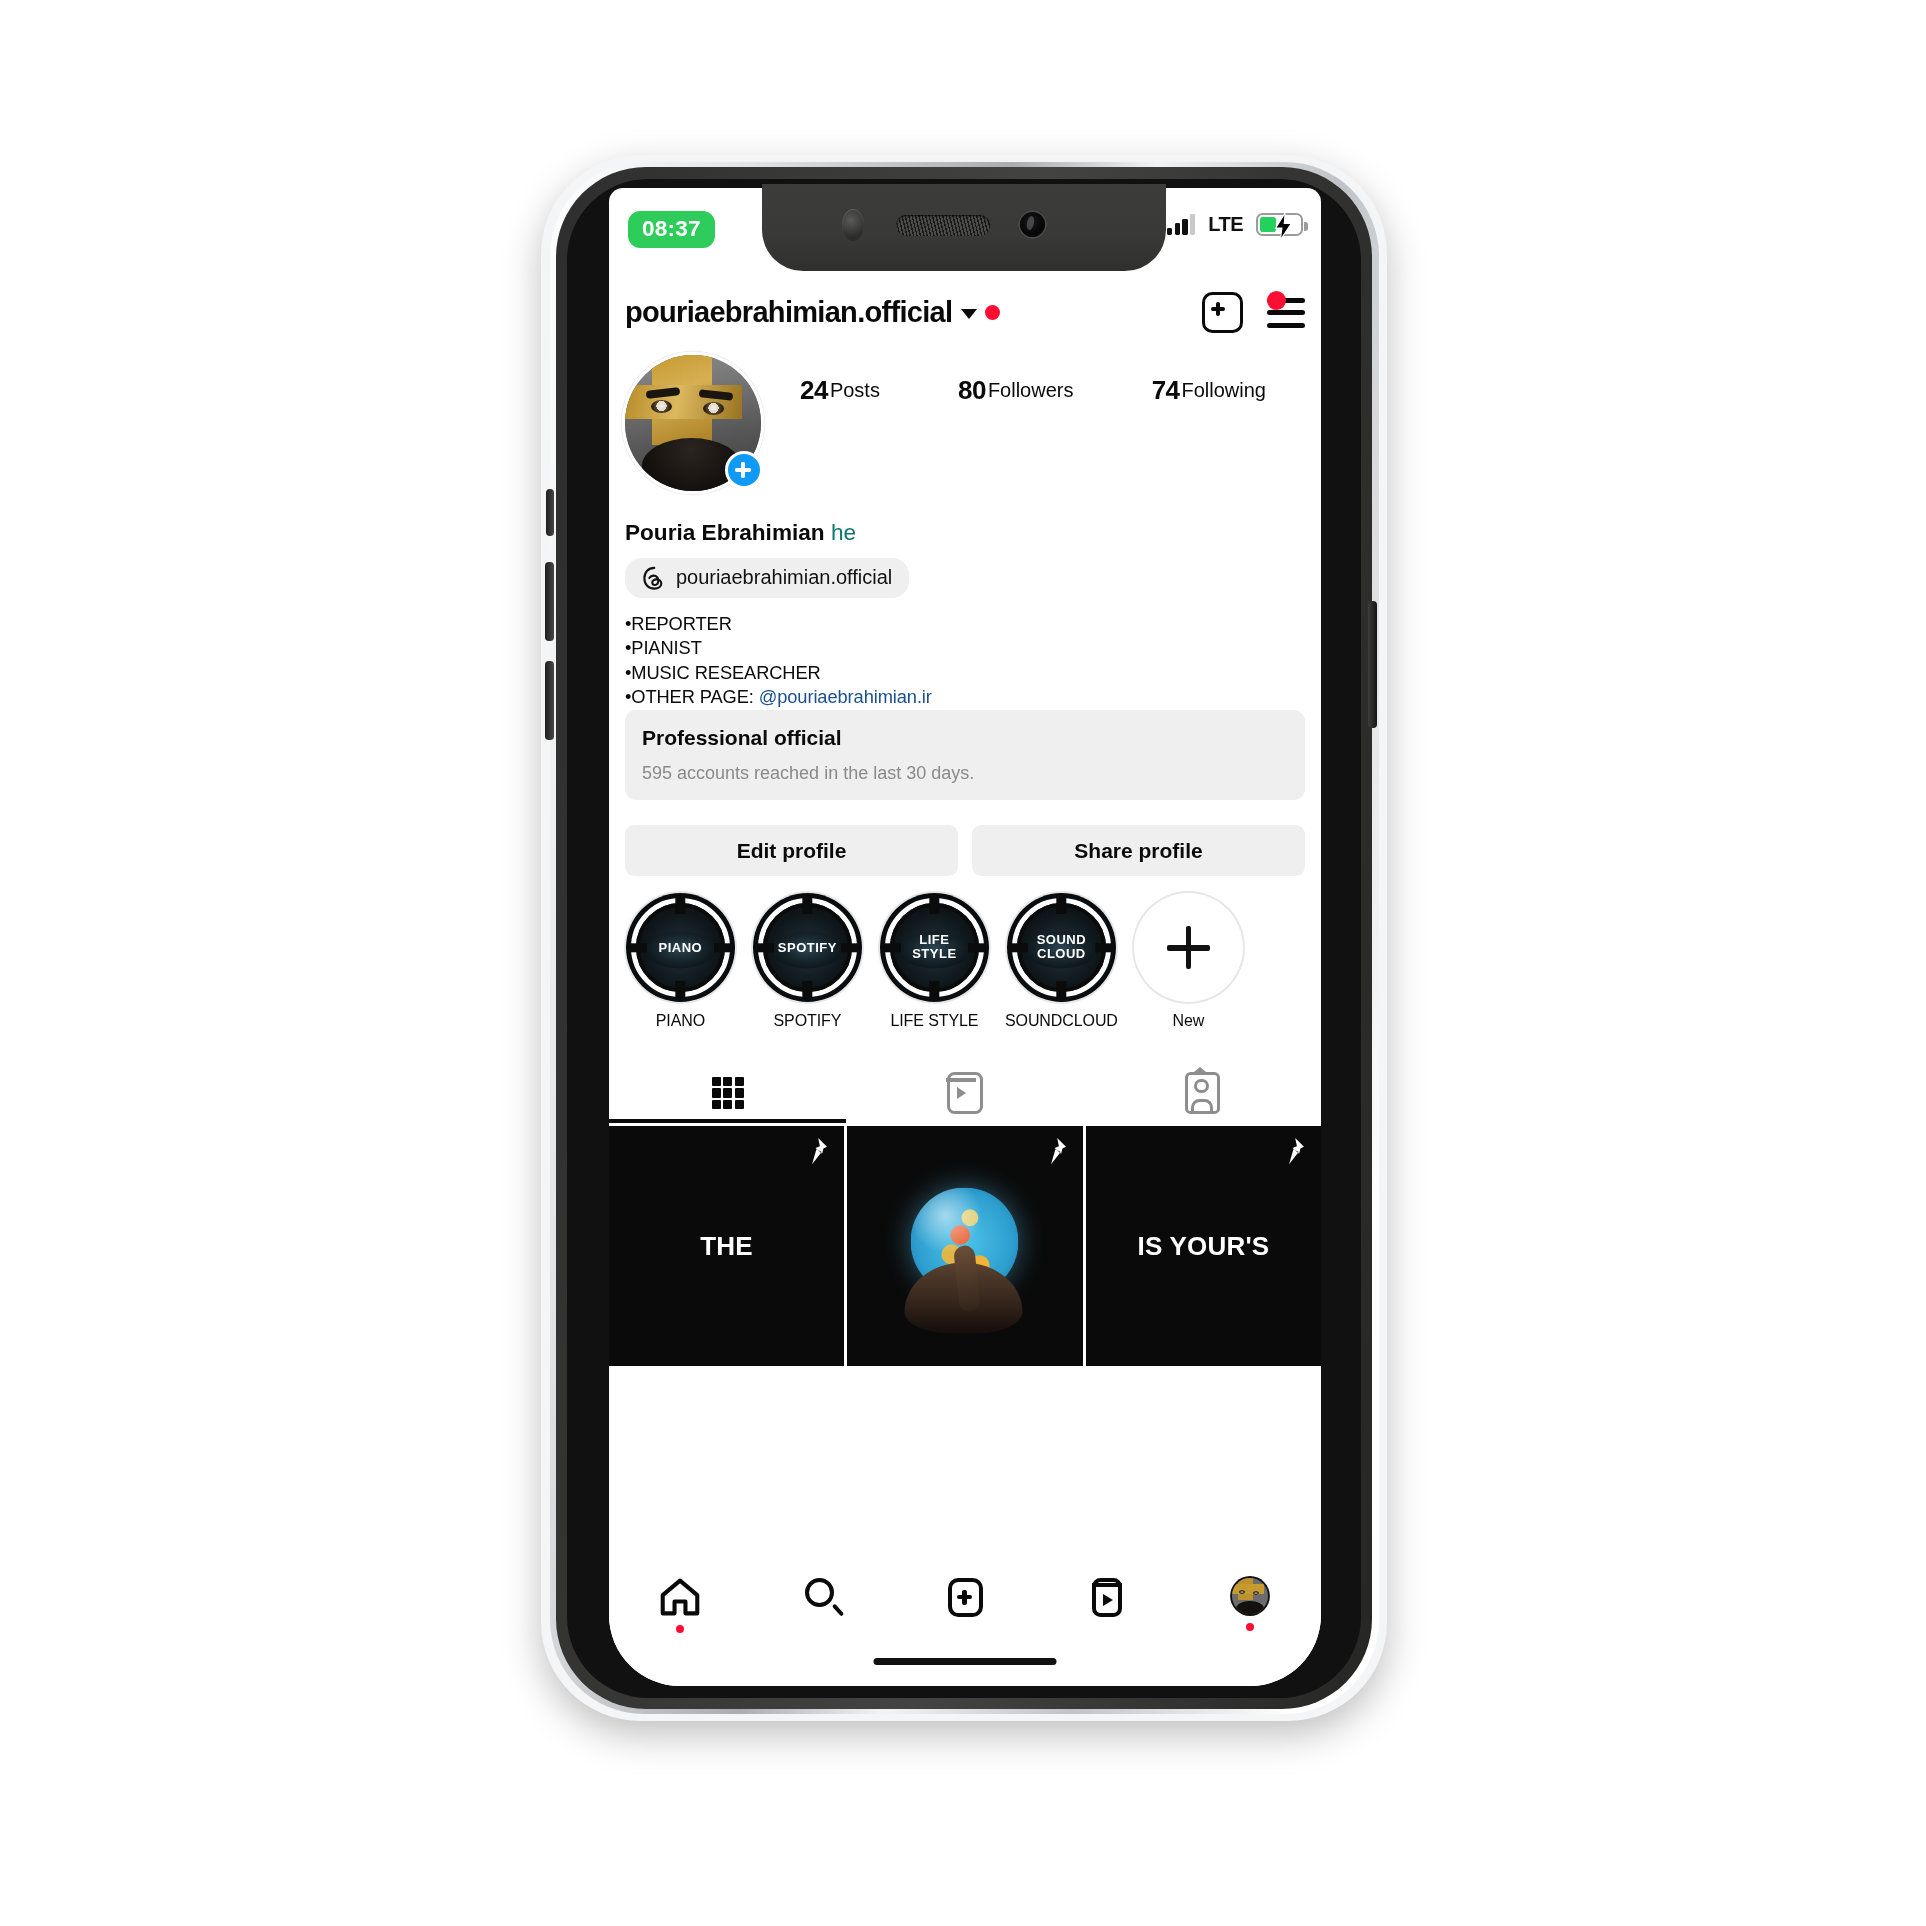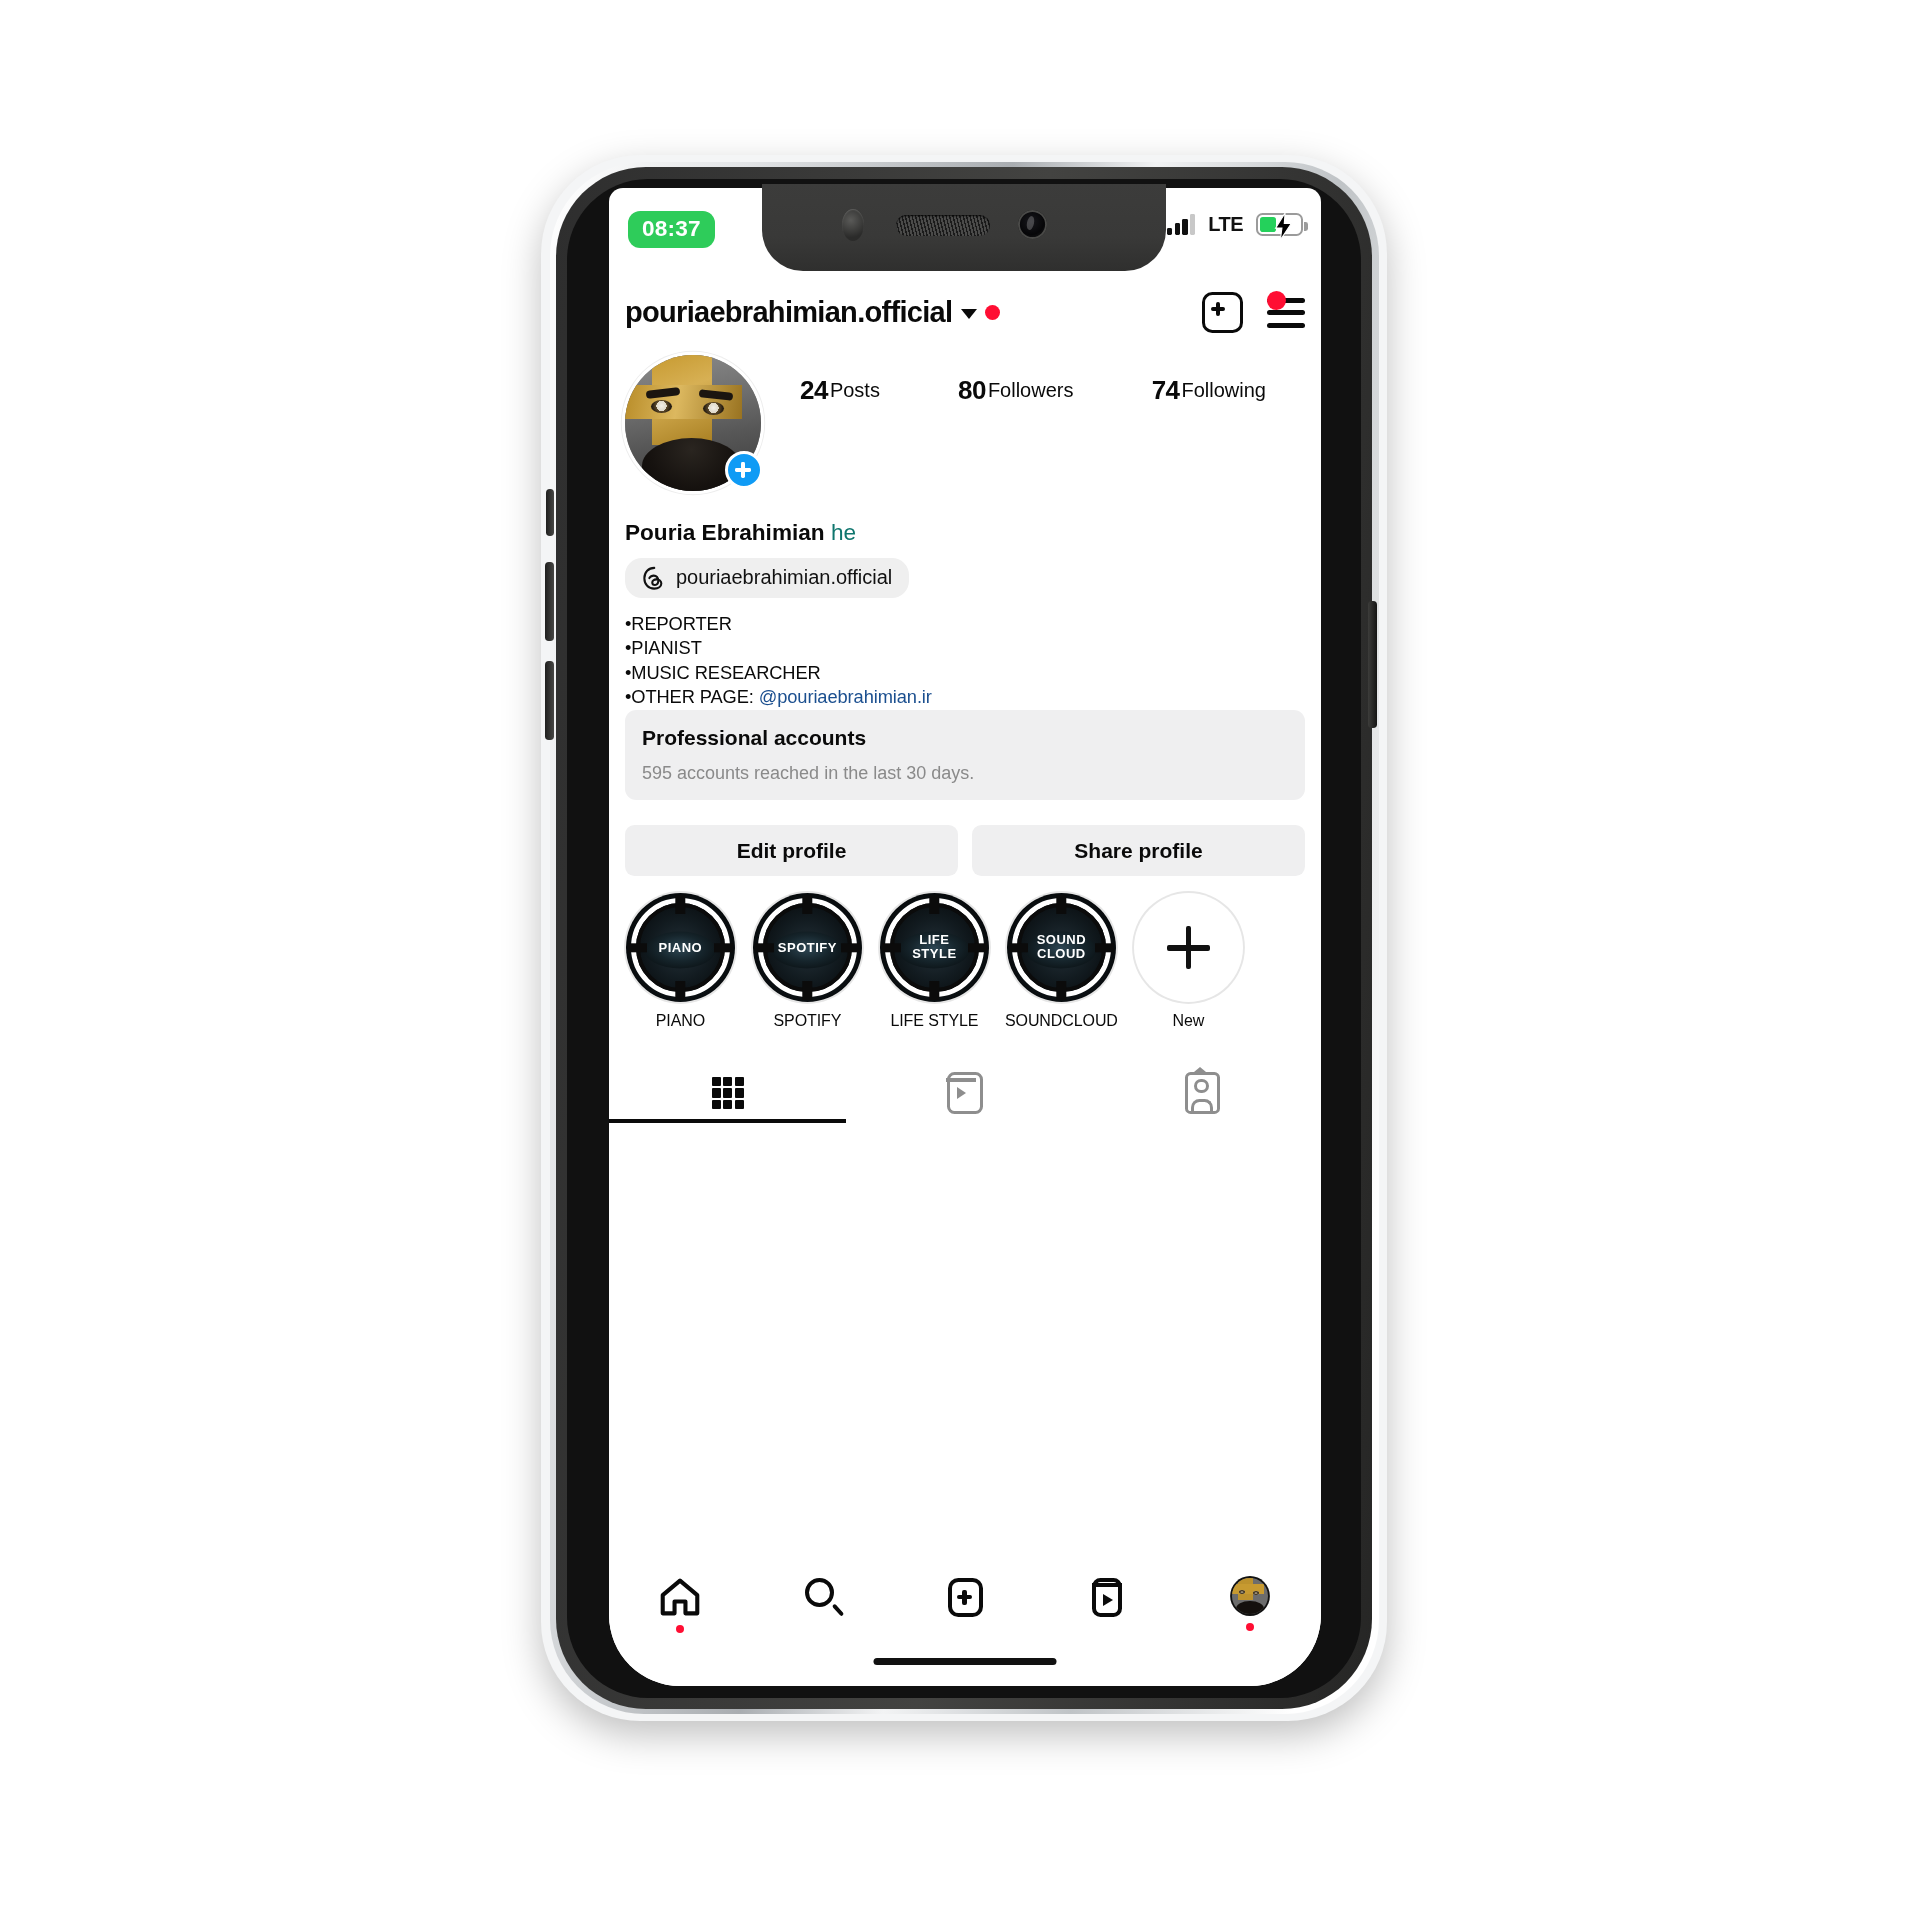--- a/index.html
+++ b/index.html
@@ -459,21 +459,21 @@
       <svg class="fb-glyph" viewBox="0 0 54 54">
         <circle cx="27" cy="27" r="23" fill="none" stroke="#0a0a0a" stroke-width="5"></circle>
         <path d="M30.6 27.4 H35 L35.8 21.6 H30.6 V18.2 C30.6 16.4 31.3 15.2 33.9 15.2 H36 V10
                  C35.2 9.9 33.3 9.7 31.2 9.7 C26.6 9.7 23.6 12.5 23.6 17.5 V21.6 H19 V27.4 H23.6 V44 H30.6 Z" fill="#0a0a0a"></path>
       </svg>
       <span class="fbtxt">Facebook profile and 4 other links</span>
     </div>
   </div>
 
   <div id="dashboard-card">
-    <div id="dash-title">Professional accounts</div>
+    <div id="dash-title">Professional official</div>
     <div id="dash-sub">595 accounts reached in the last 30 days.</div>
   </div>
 
   <div id="action-row">
     <div class="act-btn">Edit profile</div>
     <div class="act-btn">Share profile</div>
   </div>
 
   <div id="highlights">
 
@@ -566,20 +566,47 @@
     </div>
     <div class="tab">
       <div class="tag-icon">
         <div class="notch-top"></div>
           <div class="hd"></div>
           <div class="bd"></div>
       </div>
     </div>
   </div>
 
+  <div id="post-grid">
+
+    <div class="post">
+      <div class="ptext">THE</div>
+      <svg class="pin" viewBox="0 0 24 32">
+        <path d="M9 1 L19 11 L15 13 L13.5 19 L6 12.5 L11 10.5 Z M7 14 L2 31 L13 17 Z" fill="#fff"></path>
+      </svg>
+    </div>
+
+    <div class="post">
+      <div class="globe-wrap">
+        <div class="globe"></div>
+        <div class="hand"></div>
+        <div class="finger"></div>
+      </div>
+      <svg class="pin" viewBox="0 0 24 32">
+        <path d="M9 1 L19 11 L15 13 L13.5 19 L6 12.5 L11 10.5 Z M7 14 L2 31 L13 17 Z" fill="#fff"></path>
+      </svg>
+    </div>
+
+    <div class="post">
+      <div class="ptext">IS YOUR'S</div>
+      <svg class="pin" viewBox="0 0 24 32">
+        <path d="M9 1 L19 11 L15 13 L13.5 19 L6 12.5 L11 10.5 Z M7 14 L2 31 L13 17 Z" fill="#fff"></path>
+      </svg>
+    </div>
+  </div>
 
   <div id="bottom-nav">
     <div class="nav-item">
       <svg class="home-icon" viewBox="0 0 44 40">
         <path d="M3 18 L22 2 L41 18 V38 H28 V25 H16 V38 H3 Z" fill="none" stroke="#0a0a0a" stroke-width="4.5" stroke-linejoin="round"></path>
       </svg>
       <div class="nav-dot"></div>
     </div>
 
     <div class="nav-item">

